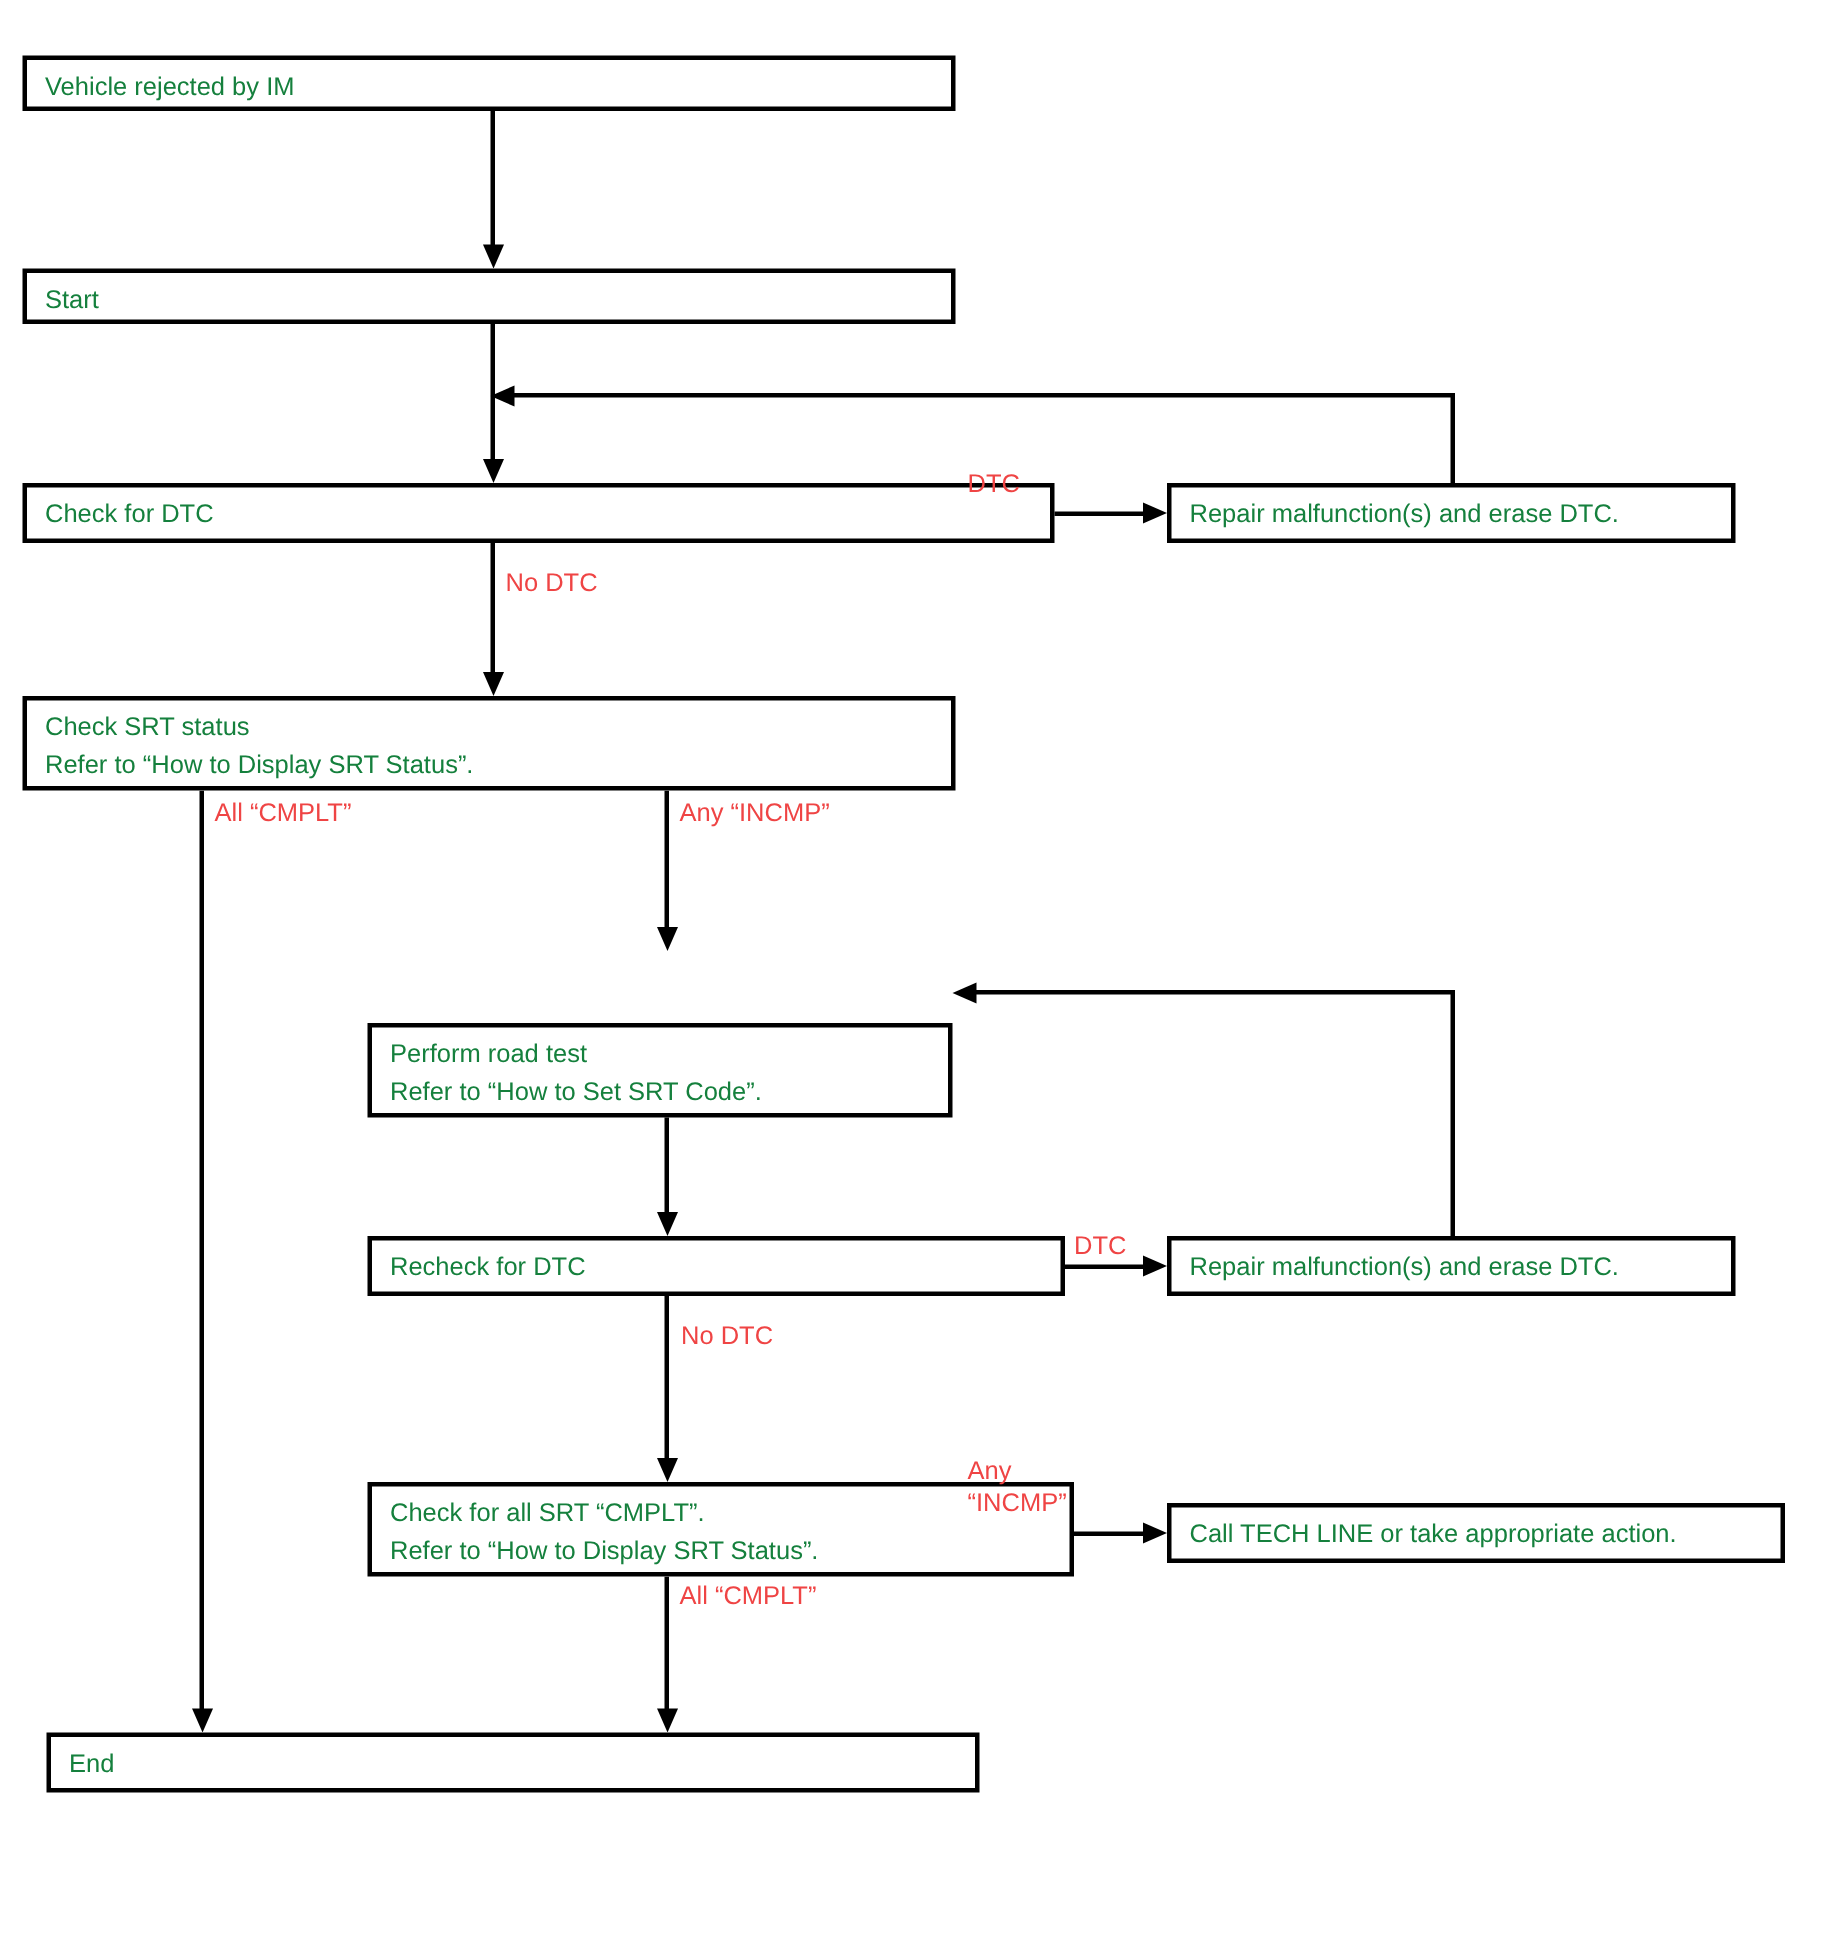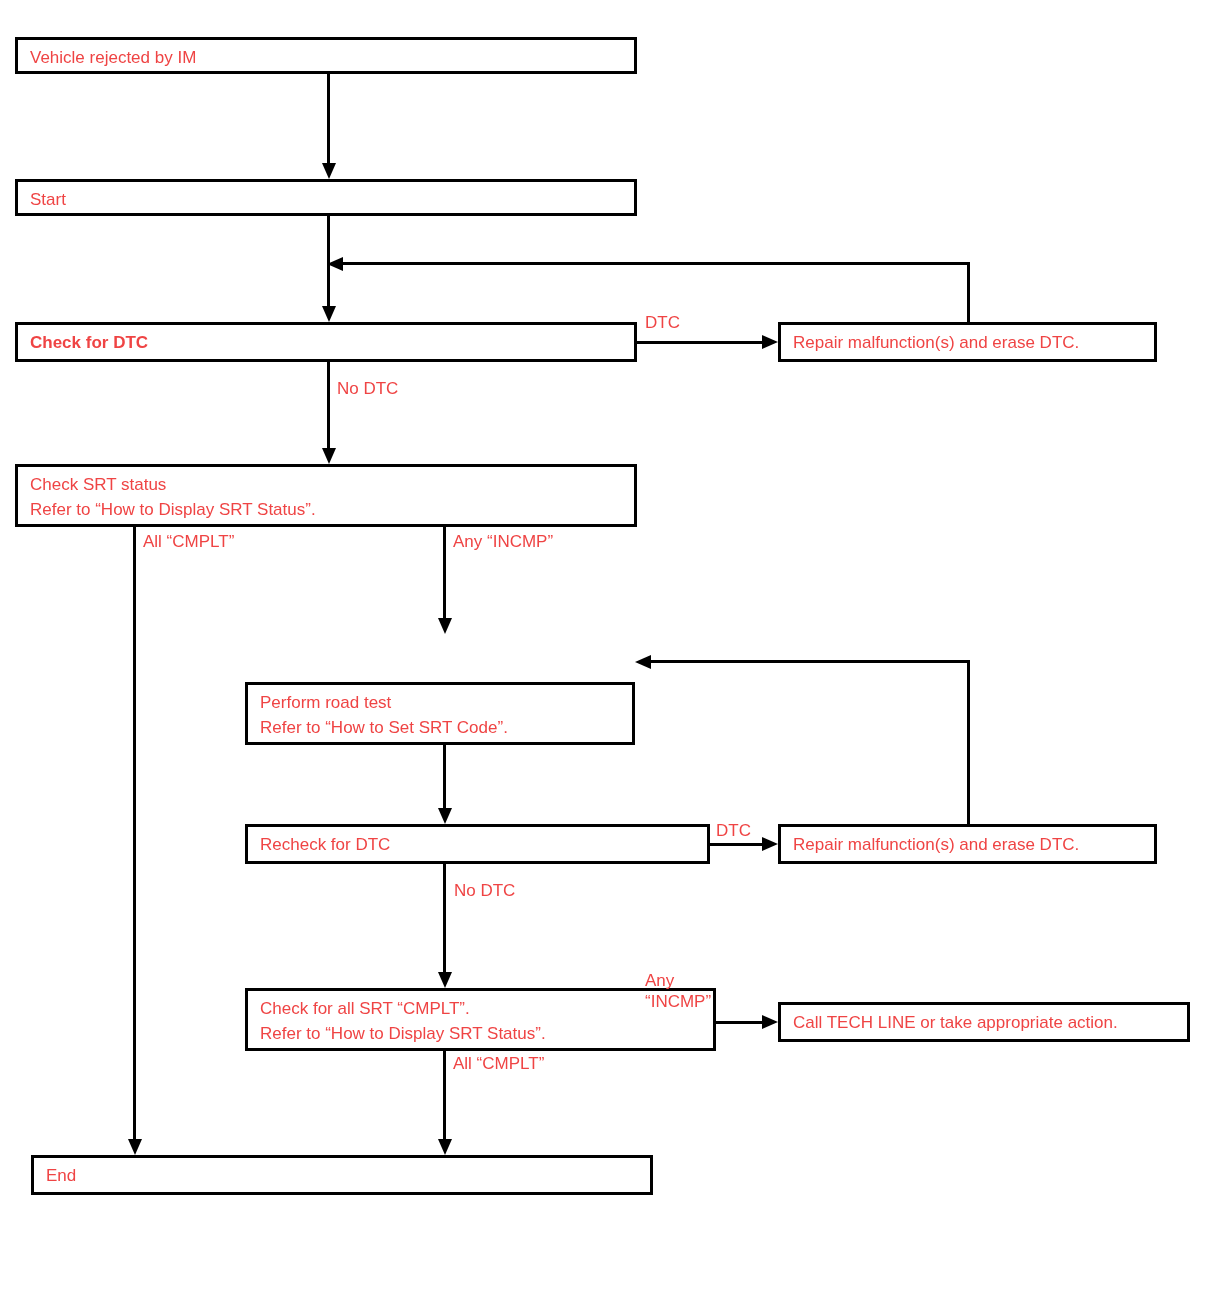--- a/index.html
+++ b/index.html
@@ -13,21 +13,21 @@
     height: 1298px;
     background: #ffffff;
     font-family: "Liberation Sans", sans-serif;
     overflow: hidden;
   }
   .node {
     position: absolute;
     box-sizing: border-box;
     border: 3px solid #000000;
     background: #ffffff;
-    color: #ef4444;
+    color: #15803d;
     font-size: 17px;
     line-height: 25px;
     padding: 5px 10px 4px 12px;
     white-space: pre-line;
     z-index: 3;
   }
   .edge-label {
     position: absolute;
     font-size: 17px;
     line-height: 21px;
@@ -78,21 +78,21 @@
 </style>
 </head>
 <body>
 
 <div id="canvas">
 
   <div class="node" style="left:15px; top:37px; width:622px; height:37px;">Vehicle rejected by IM</div>
 
   <div class="node" style="left:15px; top:179px; width:622px; height:37px;">Start</div>
 
-  <div class="node" style="left:15px; top:322px; width:622px; height:40px;font-weight:bold;">Check for DTC</div>
+  <div class="node" style="left:15px; top:322px; width:688px; height:40px;">Check for DTC</div>
 
   <div class="node" style="left:778px; top:322px; width:379px; height:40px;">Repair malfunction(s) and erase DTC.</div>
 
   <div class="node" style="left:15px; top:464px; width:622px; height:63px;">Check SRT status
 Refer to “How to Display SRT Status”.</div>
 
   <div class="node" style="left:245px; top:634px; width:390px; height:63px;margin-top:48px;">Perform road test
 Refer to “How to Set SRT Code”.</div>
 
   <div class="node" style="left:245px; top:824px; width:465px; height:40px;">Recheck for DTC</div>

